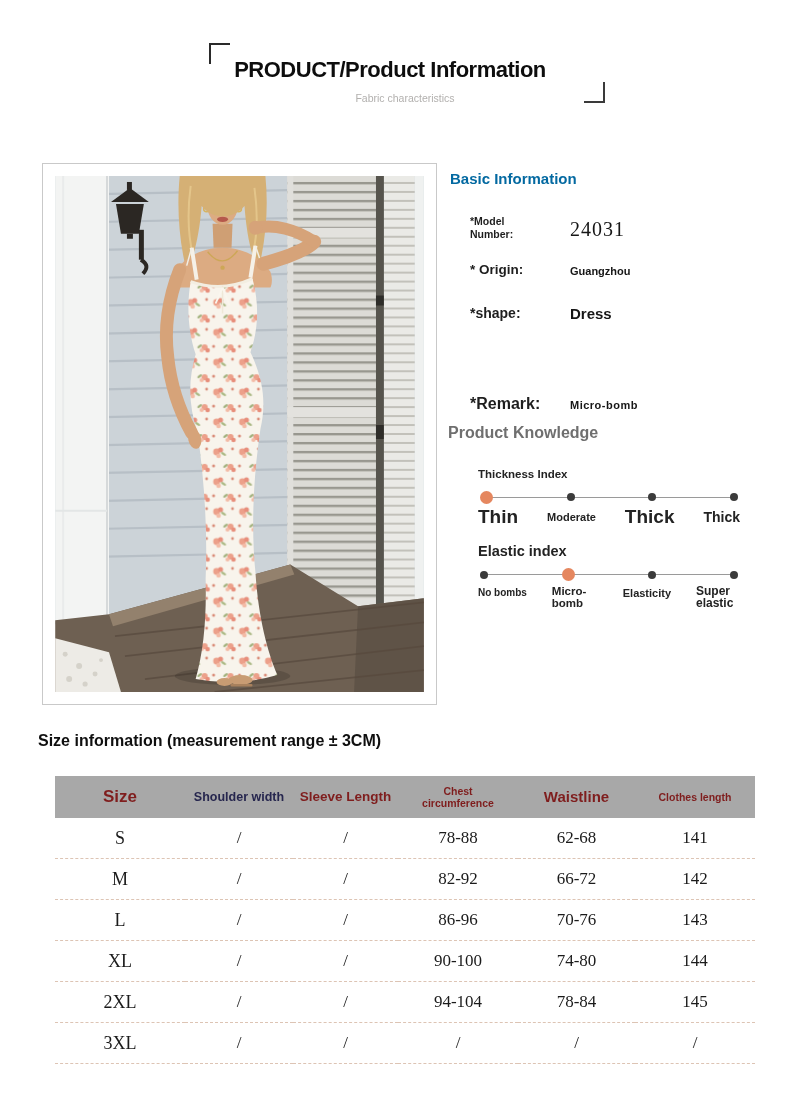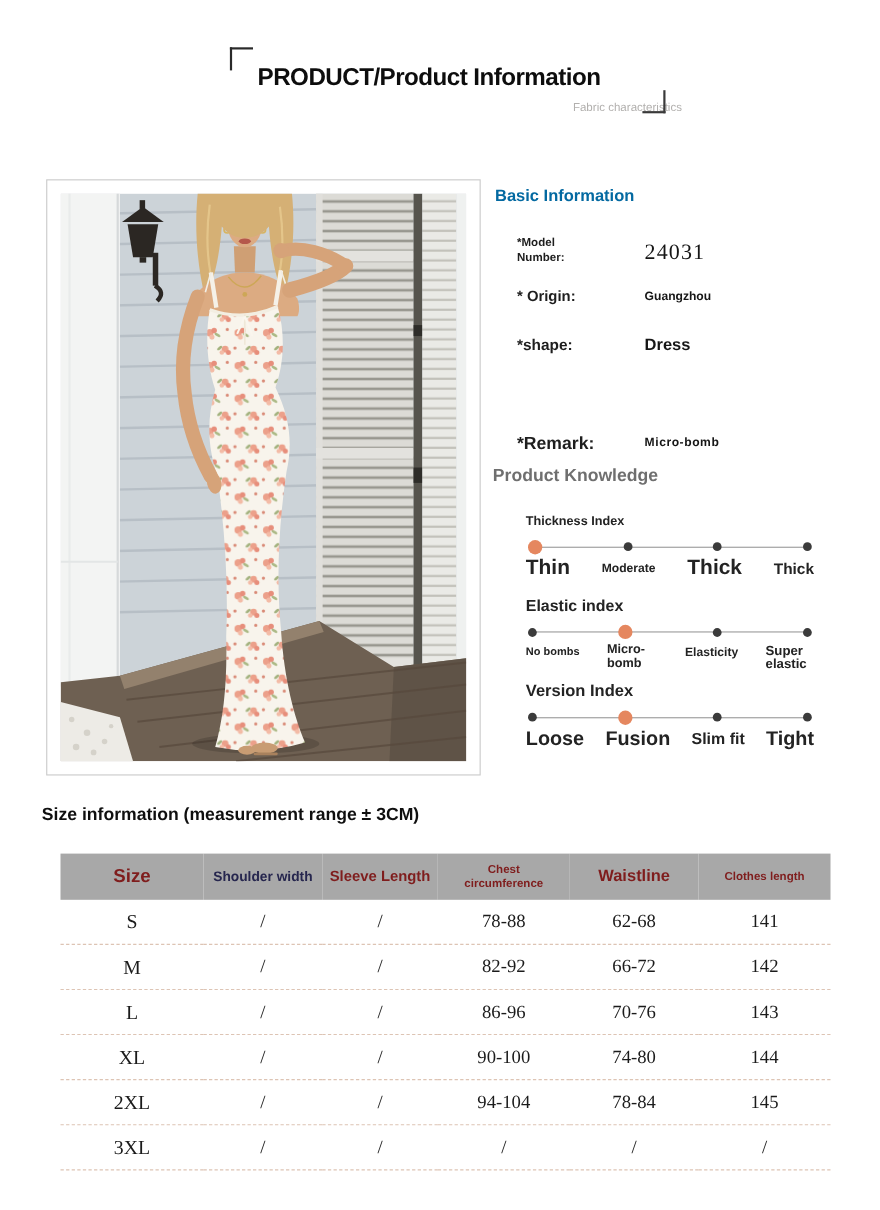--- a/index.html
+++ b/index.html
@@ -2,35 +2,35 @@
 <html><head>
 <meta charset="utf-8">
 <style>
   html,body{margin:0;padding:0;background:#fff;}
   body{font-family:"Liberation Sans", sans-serif; color:#111;}
   .page{position:relative;width:800px;height:1100px;background:#fff;overflow:hidden;margin:0 auto;}
 
   
   .hdr-title{position:absolute;left:190px;top:57px;width:400px;text-align:center;
     font-size:22px;font-weight:700;letter-spacing:-0.5px;color:#0d0d0d;}
-  .hdr-sub{position:absolute;left:190px;top:92px;width:430px;text-align:right;
+  .hdr-sub{position:absolute;left:190px;top:92px;width:430px;text-align:center;
     font-size:10.5px;color:#b2b0ae;}
   .bracket-tl{position:absolute;left:209px;top:43px;width:19px;height:19px;
     border-left:2px solid #2a2a2a;border-top:2px solid #2a2a2a;}
   .bracket-br{position:absolute;left:584px;top:82px;width:19px;height:19px;
     border-right:2px solid #3a3a3a;border-bottom:2px solid #3a3a3a;}
 
   
   .photo-card{position:absolute;left:42px;top:163px;width:395px;height:542px;
     background:#fff;border:1px solid #c9c9c9;box-sizing:border-box;}
   .photo-card svg{position:absolute;left:12px;top:12px;width:369px;height:516px;display:block;}
 
   
   .bi-title{position:absolute;left:450px;top:170px;font-size:15px;font-weight:700;color:#0369a1;}
-  .info-row{position:absolute;left:470px;width:310px;display:flex;align-items:flex-start;gap:16px;}
+  .info-row{position:absolute;left:470px;width:310px;display:flex;align-items:center;}
   .info-label{font-weight:700;color:#1e1e1e;width:100px;box-sizing:border-box;flex:0 0 100px;line-height:1.25;}
   .info-value{font-weight:700;color:#161616;}
   .r0{top:215px;} .r0 .info-label{font-size:10.5px;padding-right:40px;}
   .r0 .info-value{font-family:"Liberation Serif",serif;font-weight:400;font-size:20px;margin-top:3px;letter-spacing:1px;}
   .r1{top:262px;} .r1 .info-label{font-size:13.5px;} .r1 .info-value{font-size:11px;margin-top:2px;}
   .r2{top:305px;} .r2 .info-label{font-size:14px;}   .r2 .info-value{font-size:15px;}
   .r3{top:350px;} .r3 .info-label{font-size:13.5px;} .r3 .info-value{font-size:14px;color:#9b9b9b;}
   .r4{top:394px;} .r4 .info-label{font-size:16px;}   .r4 .info-value{font-size:11px;margin-top:2px;letter-spacing:0.5px;}
 
   
@@ -271,38 +271,20 @@
         </div>
       </div>
       <div class="scale-labels">
         <span class="lbl l0">No bombs</span>
         <span class="lbl l1">Micro-bomb</span>
         <span class="lbl l2">Elasticity</span>
         <span class="lbl l3">Super elastic</span>
       </div>
     </div>
 
-    <div class="scale s2">
-      <div class="scale-title">Version Index</div>
-      <div class="scale-track">
-        <div class="track-line"></div>
-        <div class="dots">
-          <span class="dot"></span>
-          <span class="dot active"></span>
-          <span class="dot"></span>
-          <span class="dot"></span>
-        </div>
-      </div>
-      <div class="scale-labels">
-        <span class="lbl l0">Loose</span>
-        <span class="lbl l1">Fusion</span>
-        <span class="lbl l2">Slim fit</span>
-        <span class="lbl l3">Tight</span>
-      </div>
-    </div>
   </div>
 
   <div class="size-title">Size information (measurement range ± 3CM)</div>
 
   <table class="size-table">
     <colgroup>
       <col style="width:130px">
         <col style="width:108px">
         <col style="width:105px">
       <col style="width:120px">

